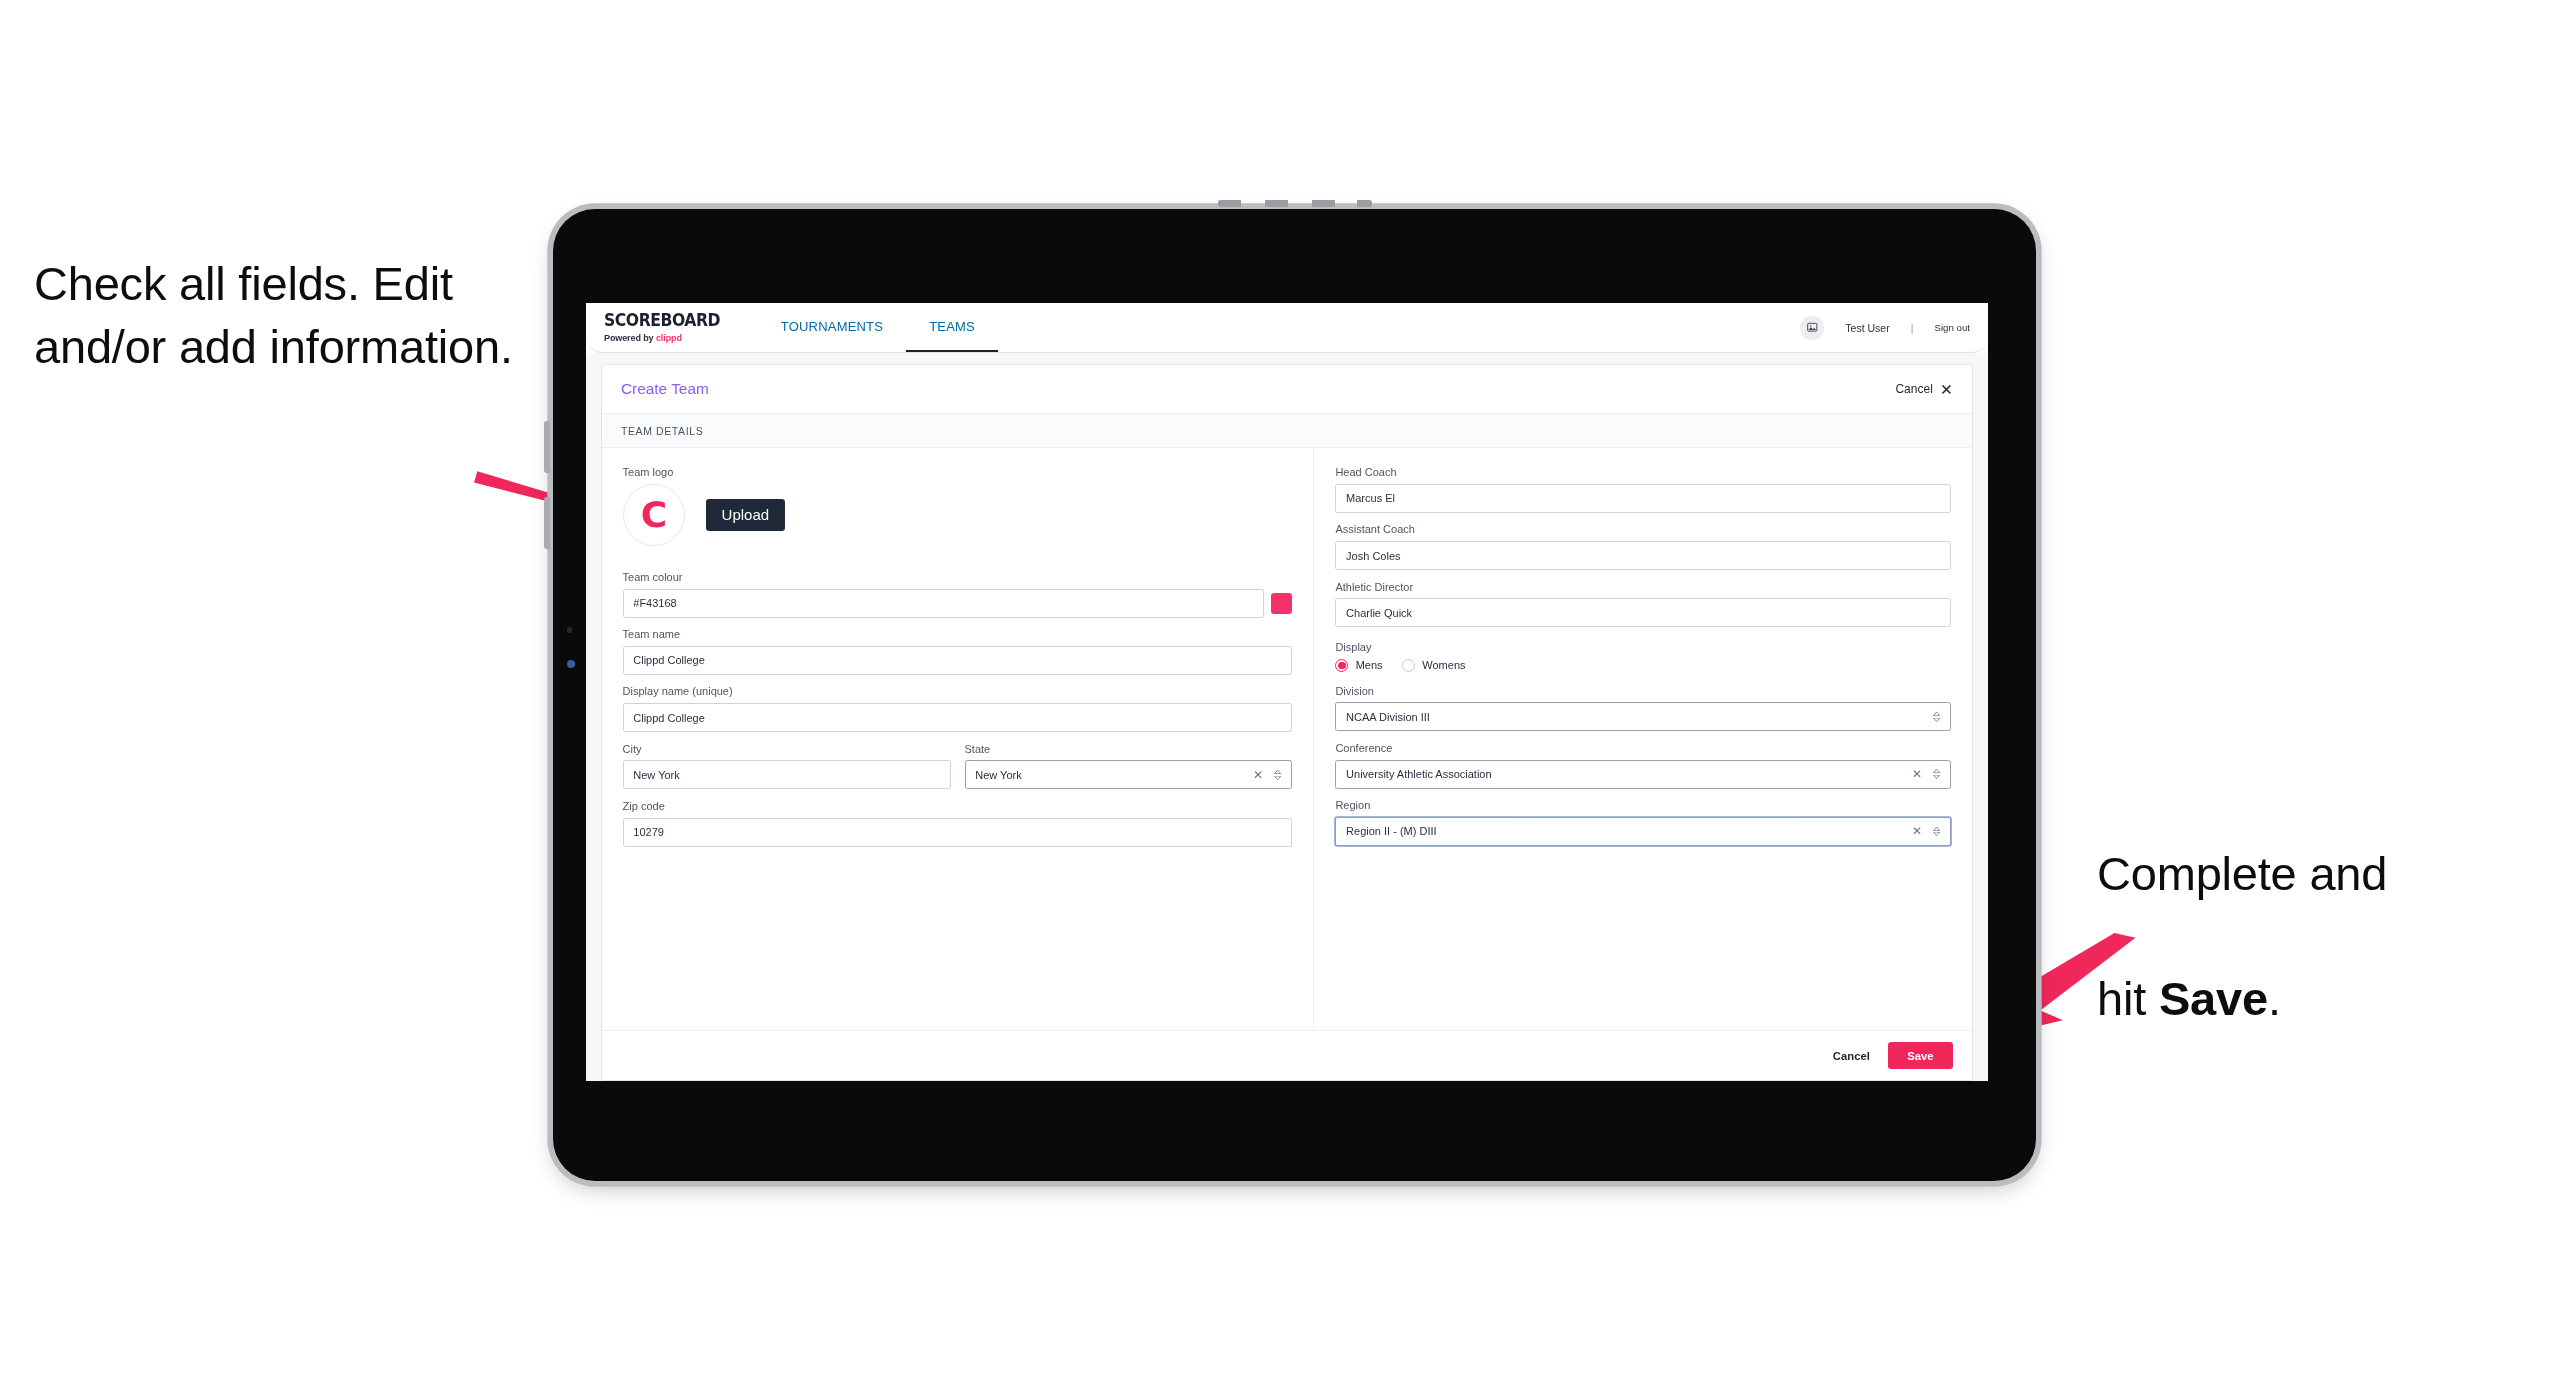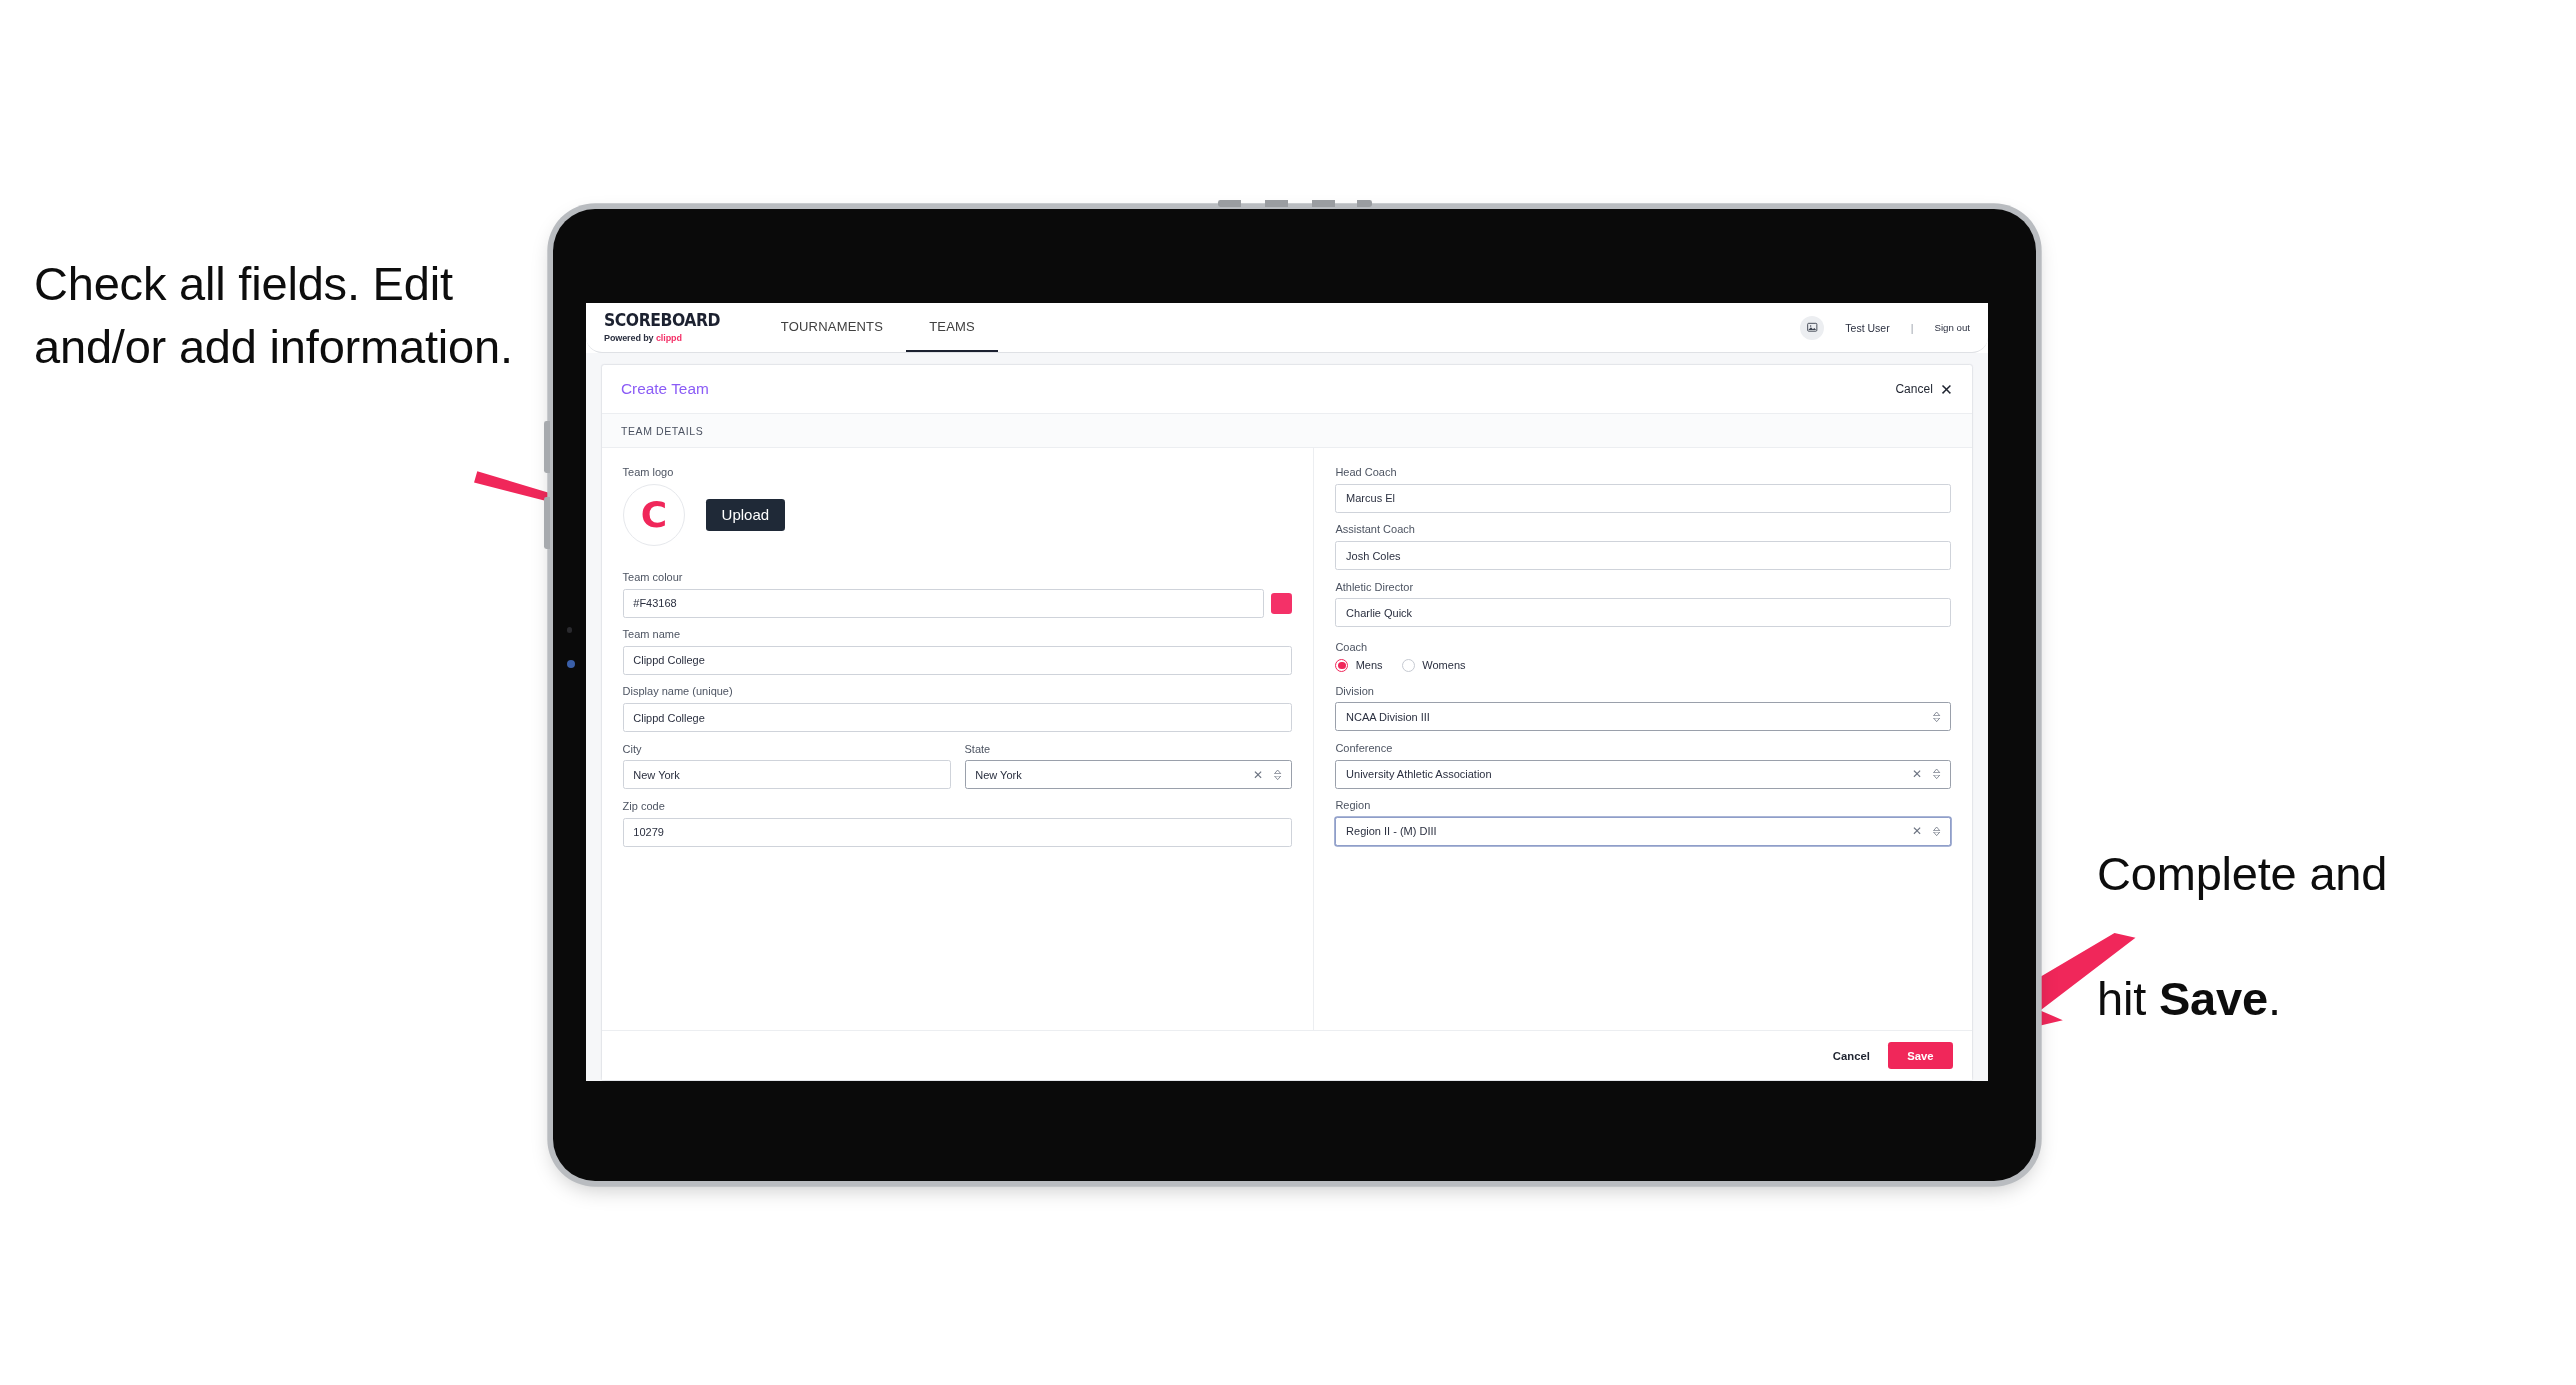--- a/index.html
+++ b/index.html
@@ -83,21 +83,21 @@
   }
   .brand-sub {
     font-size: 9px; color: #2b3040; margin-top: 3.2px; font-weight: 600;
     letter-spacing: -0.1px;
   }
   .brand-sub .clippd { color: #f43168; font-weight: 700; }
 
   .nav-tabs { display: flex; align-items: stretch; }
   .nav-tab {
     display: flex; align-items: center; padding: 0 23px;
-    font-size: 13px; color: #404040; letter-spacing: 0.2px;
+    font-size: 13px; color: #0369a1; letter-spacing: 0.2px;
     border-bottom: 2.4px solid transparent; cursor: pointer;
   }
   .nav-tab.active { border-bottom-color: #1c2130; font-weight: 500; }
 
   .nav-right { margin-left: auto; display: flex; align-items: center; padding-right: 18px; gap: 21px; }
   .avatar {
     width: 24px; height: 24px; border-radius: 50%;
     background: #eceef1; display: flex; align-items: center; justify-content: center;
   }
   .avatar svg { width: 10.5px; height: 10.5px; }
@@ -356,21 +356,21 @@
                 <span class="lbl">Assistant Coach</span>
                 <div class="inp">Josh Coles</div>
               </div>
 
               <div class="fld">
                 <span class="lbl">Athletic Director</span>
                 <div class="inp">Charlie Quick</div>
               </div>
 
               <div class="gender-block">
-                <span class="lbl">Coach</span>
+                <span class="lbl">Display</span>
                 <div class="radio-row">
                   <div class="radio on">
                     <span class="dot"></span>
                     <span class="rl">Mens</span>
                   </div>
                   <div class="radio">
                     <span class="dot"></span>
                     <span class="rl">Womens</span>
                   </div>
                 </div>

